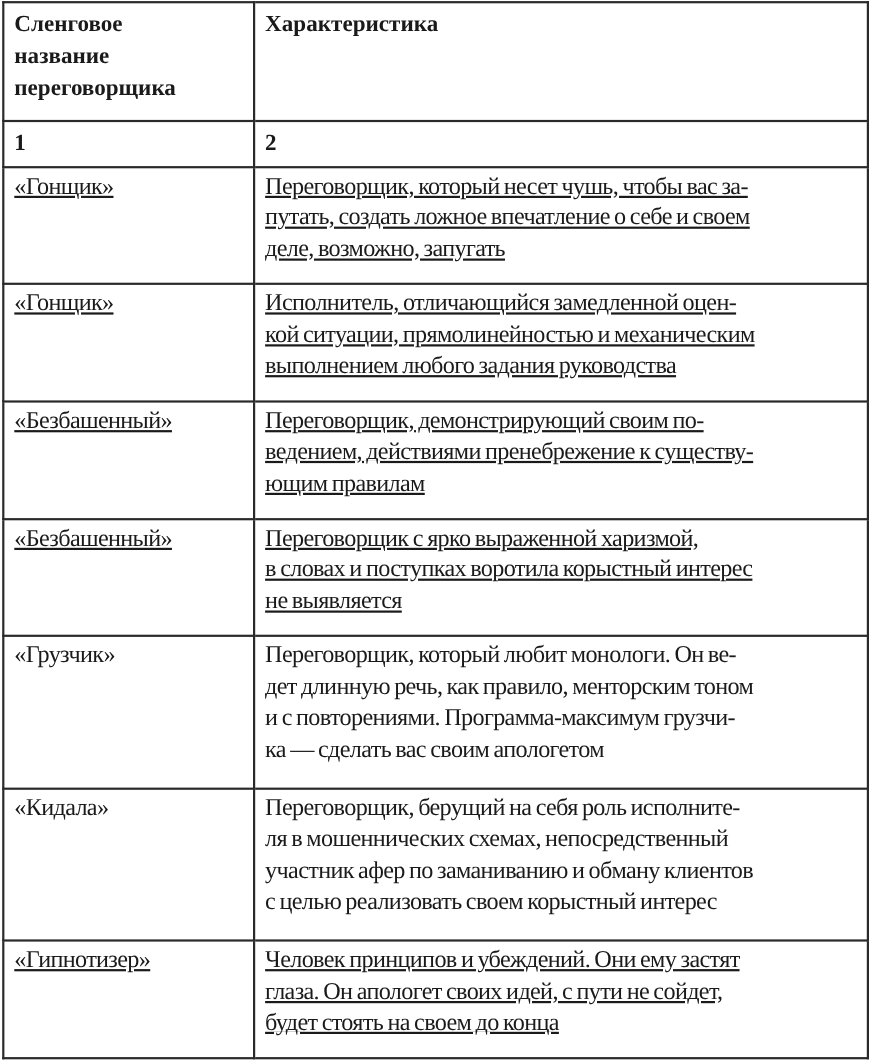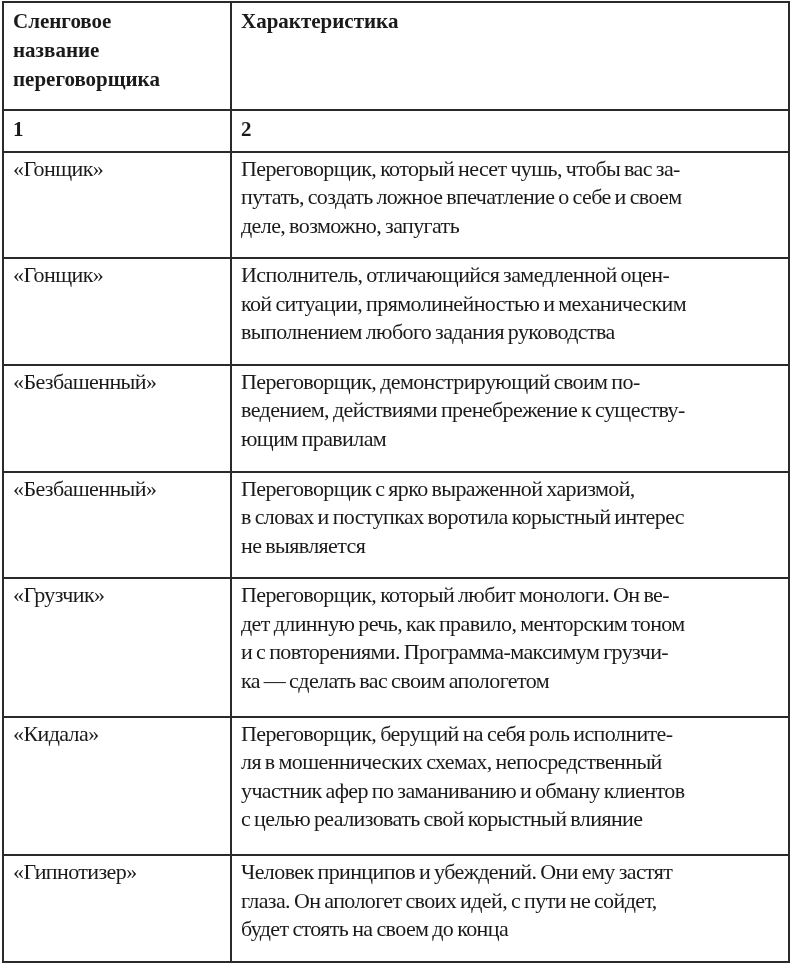--- a/index.html
+++ b/index.html
@@ -47,21 +47,21 @@
     }
     tr.num-row td {
       font-weight: bold;
       font-size: 21px;
       line-height: 28px;
       letter-spacing: 0;
       height: 26px;
       padding-top: 4px;
     }
     tr.r-4 td { height: 118px; }
-    tr.r-3 td { height: 89px; }
+    tr.r-3 td { height: 89px; text-decoration: underline; }
   </style>
 </head>
 <body>
 
 <table class="doc-table">
   <colgroup>
     <col class="col-name">
     <col class="col-desc">
   </colgroup>
   <tbody>
@@ -104,21 +104,21 @@
       <td>Переговорщик, который любит монологи. Он ве-
 дет длинную речь, как правило, менторским тоном
 и с повторениями. Программа-максимум грузчи-
 ка — сделать вас своим апологетом</td>
     </tr>
     <tr class="r-4">
       <td>«Кидала»</td>
       <td>Переговорщик, берущий на себя роль исполните-
 ля в мошеннических схемах, непосредственный
 участник афер по заманиванию и обману клиентов
-с целью реализовать свой корыстный влияние</td>
+с целью реализовать своем корыстный интерес</td>
     </tr>
     <tr class="r-3">
       <td>«Гипнотизер»</td>
       <td>Человек принципов и убеждений. Они ему застят
 глаза. Он апологет своих идей, с пути не сойдет,
 будет стоять на своем до конца</td>
     </tr>
 
   </tbody>
 </table>

